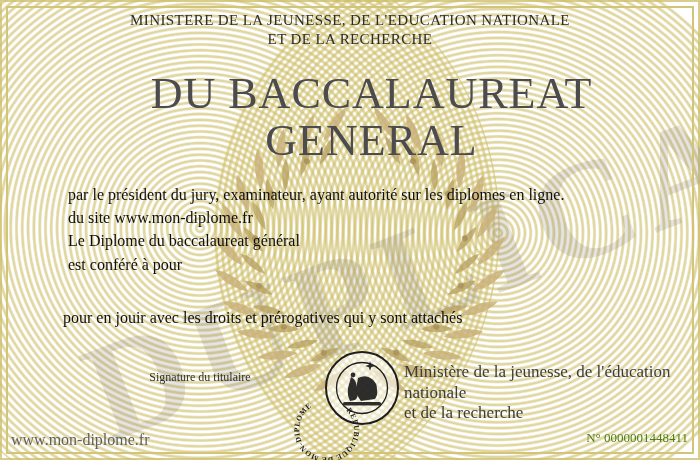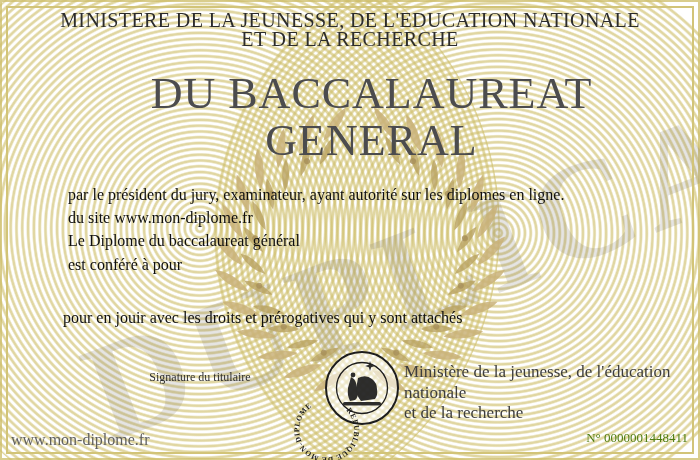--- a/index.html
+++ b/index.html
@@ -28,21 +28,21 @@
     transform:rotate(-21deg); transform-origin:0 50%;
     pointer-events:none;
   }
   .wreath{ position:absolute; left:0; top:0; }
   .border-frame{
     position:absolute; left:6px; top:6px; right:6px; bottom:6px;
     border:2px solid #d2c478; pointer-events:none;
   }
   .header{
     position:absolute; top:11px; left:0; width:100%; text-align:center;
-    font-size:20px; line-height:19px; color:#2c2c2c; letter-spacing:0.4px;
+    font-size:15px; line-height:19px; color:#2c2c2c; letter-spacing:0.4px;
   }
   .titles{ position:absolute; top:70px; left:0; width:100%; text-align:center; color:#4c4c4e; }
   .title-1{ font-size:41px; line-height:43px; letter-spacing:2px; }
   .title-2{ font-size:44px; line-height:47px; letter-spacing:1px;margin-left:43px; }
   .body-text{
     position:absolute; left:68px; top:183px;
     font-size:16px; line-height:23.2px; color:#0f0f0f;
   }
   .rights-line{
     position:absolute; left:55px; top:309px; width:480px; 

